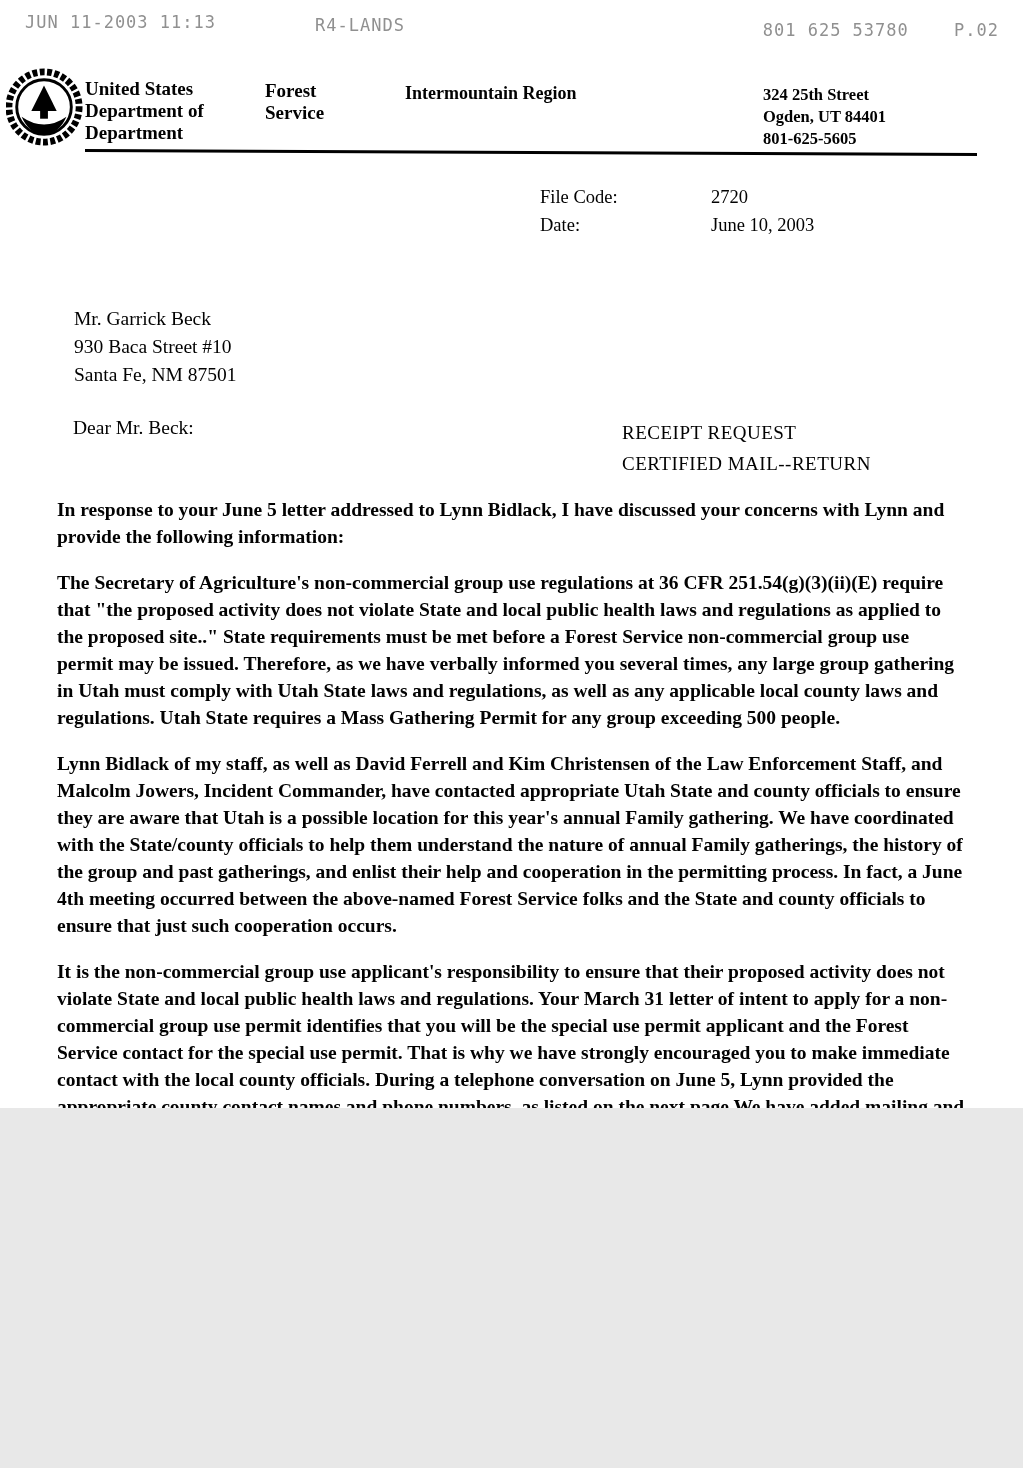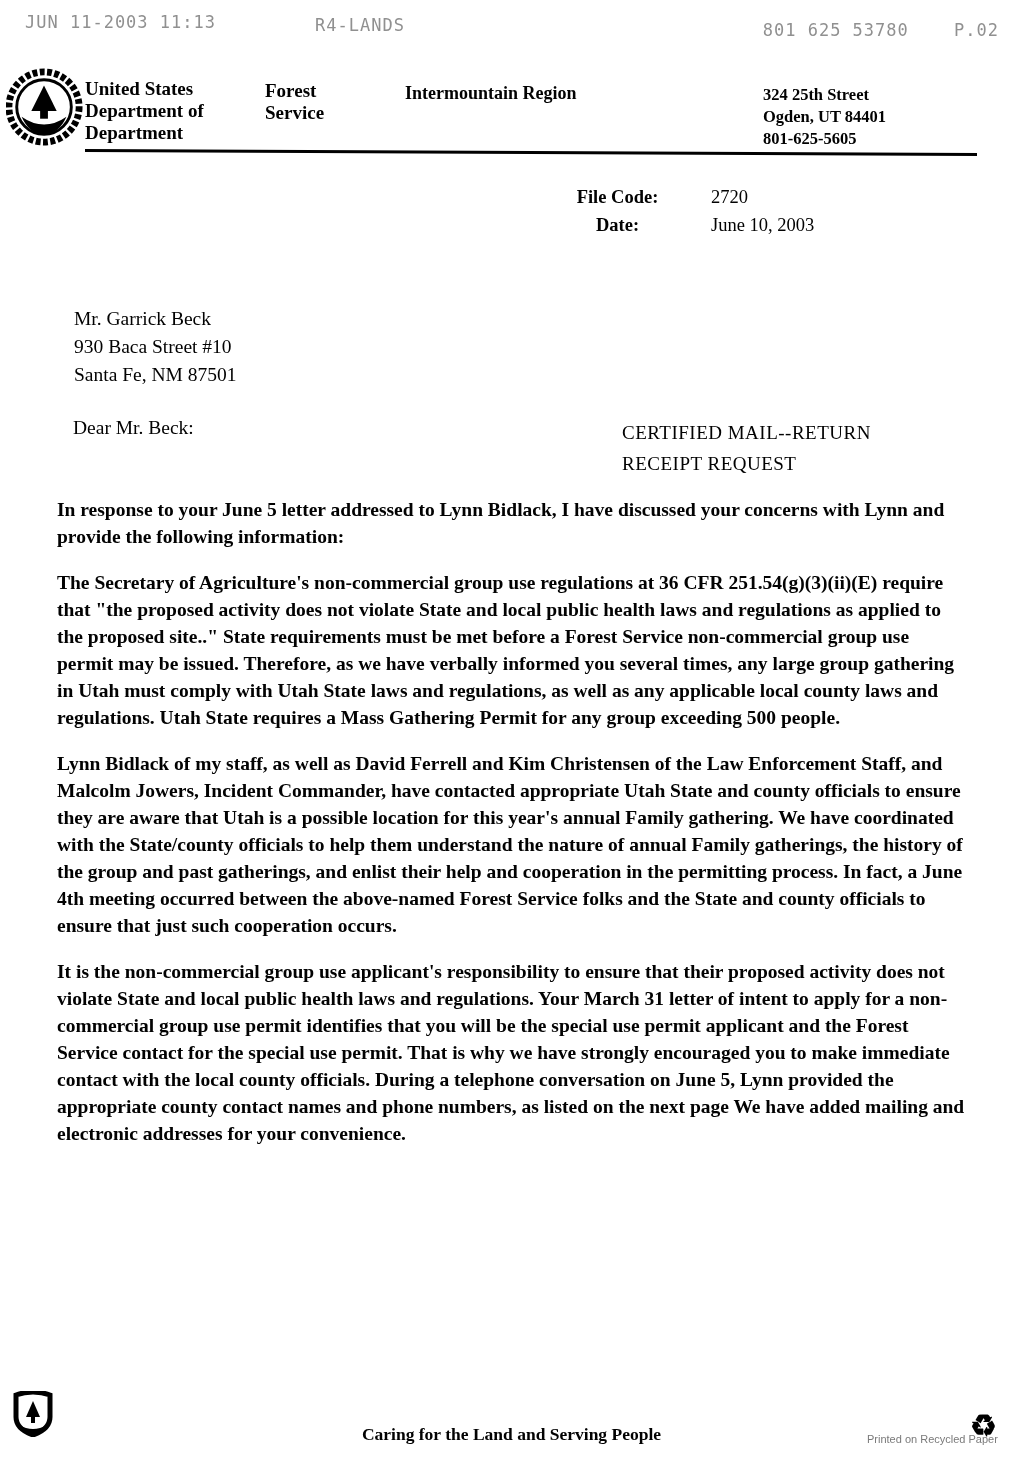--- a/index.html
+++ b/index.html
@@ -1,18 +1,18 @@
 <!DOCTYPE html>
 <html><head>
 <meta charset="utf-8">
 <style>
   html,body{margin:0;padding:0;background:#e8e8e8;}
   .page{
     position:relative;
-    width:1023px;height:1468px;
+    width:1023px;height:1108px;
     background:#ffffff;
     overflow:hidden;
     font-family:"Liberation Serif", serif;
     color:#1b1b1b;
   }
   .scan{filter:blur(0.35px) contrast(1.25);}
   .abs{position:absolute;}
 
   
   .fax-header{
@@ -35,21 +35,21 @@
   .lh-region{left:405px;top:82px;font-size:18px;}
   .lh-addr{left:715px;top:84px;font-weight:bold;font-size:16.5px;line-height:22px;margin-left:48px;}
   .lh-rule{
     left:85px;top:149px;width:892px;height:3px;background:#111;
     transform:rotate(0.25deg);transform-origin:left center;
   }
 
   
   .meta-row{display:flex;}
   .meta-block{left:540px;top:183px;width:330px;font-size:18.5px;line-height:28px;}
-  .meta-label{width:155px;text-align:center;font-weight:bold;}
+  .meta-label{width:155px;text-align:left;font-weight:normal;}
   .meta-value{margin-left:16px;}
 
   
   .recipient{left:74px;top:305px;font-size:19.5px;line-height:28px;}
   .salutation{left:73px;top:417px;font-size:19.5px;}
   .mail-notice{left:622px;top:417px;font-size:19px;line-height:31px;letter-spacing:0.5px;}
 
   
   .body-text{left:57px;top:496px;width:908px;font-size:19.5px;line-height:27px;}
   .body-text p{margin:0 0 19px 0;text-align:left;font-weight:bold;}
@@ -117,22 +117,22 @@
 
     <div class="abs recipient">
       <div>Mr. Garrick Beck</div>
       <div>930 Baca Street #10</div>
       <div>Santa Fe, NM 87501</div>
     </div>
 
     <div class="abs salutation">Dear Mr. Beck:</div>
 
     <div class="abs mail-notice">
+      <div>RECEIPT REQUEST</div>
       <div>CERTIFIED MAIL--RETURN</div>
-      <div>RECEIPT REQUEST</div>
     </div>
 
     <div class="abs body-text">
       <p>In response to your June 5 letter addressed to Lynn Bidlack, I have discussed your concerns with Lynn and provide the following information:</p>
       <p>The Secretary of Agriculture's non-commercial group use regulations at 36 CFR 251.54(g)(3)(ii)(E) require that "the proposed activity does not violate State and local public health laws and regulations as applied to the proposed site.."  State requirements must be met before a Forest Service non-commercial group use permit may be issued.  Therefore, as we have verbally informed you several times, any large group gathering in Utah must comply with Utah State laws and regulations, as well as any applicable local county laws and regulations.  Utah State requires a Mass Gathering Permit for any group exceeding 500 people.</p>
       <p>Lynn Bidlack of my staff, as well as David Ferrell and Kim Christensen of the Law Enforcement Staff, and Malcolm Jowers, Incident Commander, have contacted appropriate Utah State and county officials to ensure they are aware that Utah is a possible location for this year's annual Family gathering.  We have coordinated with the State/county officials to help them understand the nature of annual Family gatherings, the history of the group and past gatherings, and enlist their help and cooperation in the permitting process.  In fact, a June 4th meeting occurred between the above-named Forest Service folks and the State and county officials to ensure that just such cooperation occurs.</p>
       <p>It is the non-commercial group use applicant's responsibility to ensure that their proposed activity does not violate State and local public health laws and regulations.  Your March 31 letter of intent to apply for a non-commercial group use permit identifies that you will be the special use permit applicant and the Forest Service contact for the special use permit.  That is why we have strongly encouraged you to make immediate contact with the local county officials.  During a telephone conversation on June 5, Lynn provided the appropriate county contact names and phone numbers, as listed on the next page  We have added mailing and electronic addresses for your convenience.</p>
     </div>
 
     <svg class="abs fs-shield" viewBox="0 0 40 46" aria-hidden="true">

